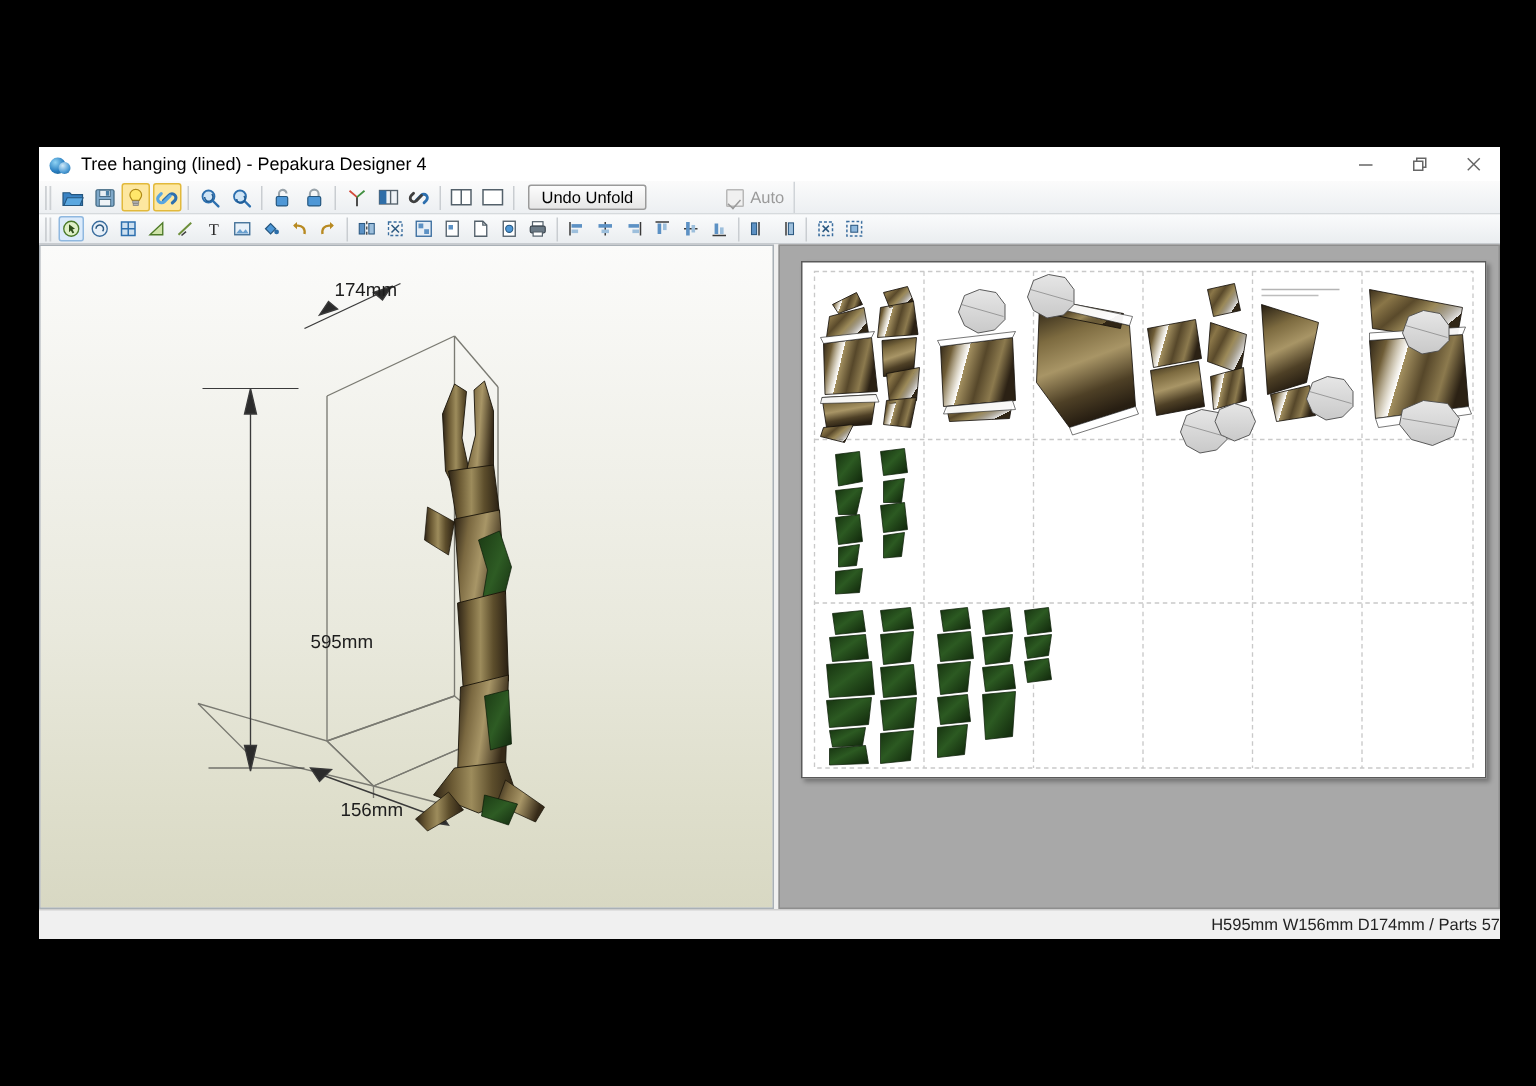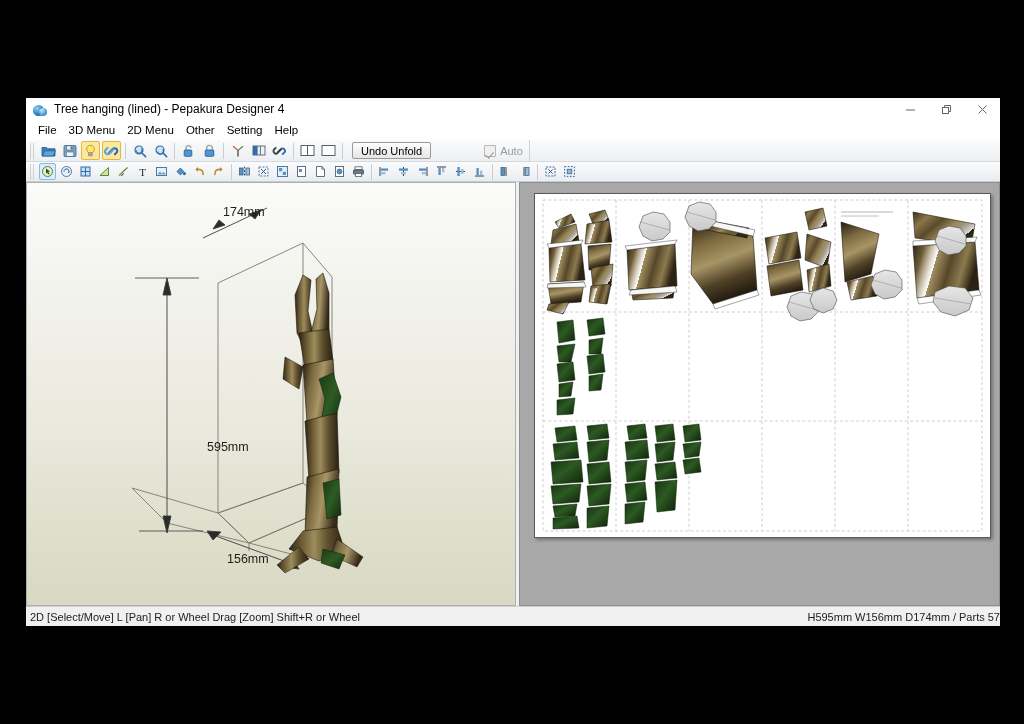--- a/index.html
+++ b/index.html
@@ -195,28 +195,20 @@
         </div>
         <div class="win-btn">
           <svg width="11" height="11" viewBox="0 0 11 11">
             <line x1="1.5" y1="1.5" x2="9.5" y2="9.5" stroke="#666" stroke-width="1"></line>
             <line x1="9.5" y1="1.5" x2="1.5" y2="9.5" stroke="#666" stroke-width="1"></line>
           </svg>
         </div>
       </div>
     </div>
 
-    <div class="menubar">
-      <div class="menu-item">File</div>
-      <div class="menu-item">3D Menu</div>
-      <div class="menu-item">2D Menu</div>
-      <div class="menu-item">Other</div>
-      <div class="menu-item">Setting</div>
-      <div class="menu-item">Help</div>
-    </div>
 
     <div class="toolbar1">
       <div class="tb-grip"></div>
 
       <div class="tb-btn">
         <svg width="15" height="14" viewBox="0 0 15 14">
           <path d="M1 3.5h4.5l1.2 1.3H14V12H1z" fill="#3a83c4" stroke="#23557f" stroke-width=".8"></path>
           <path d="M1.6 12l2.2-5.2H14.4L12.3 12z" fill="#5aa7e0" stroke="#23557f" stroke-width=".7"></path>
         </svg>
       </div>
@@ -751,18 +743,17 @@
               <path d="M148 232 L164 230 L166 246 L150 248 Z"></path>
               <path d="M148 250 L166 248 L164 262 L150 264 Z"></path>
               <path d="M148 266 L164 264 L166 278 L150 280 Z"></path>
             </g>
           </svg>
         </div>
       </div>
     </div>
 
     <div class="statusbar">
-      <div class="status-left">2D [Select/Move] L [Pan] R or Wheel Drag [Zoom] Shift+R or Wheel</div>
       <div class="status-right">H595mm W156mm D174mm / Parts 57</div>
     </div>
 
   </div>
 </div>
 
 </body></html>

